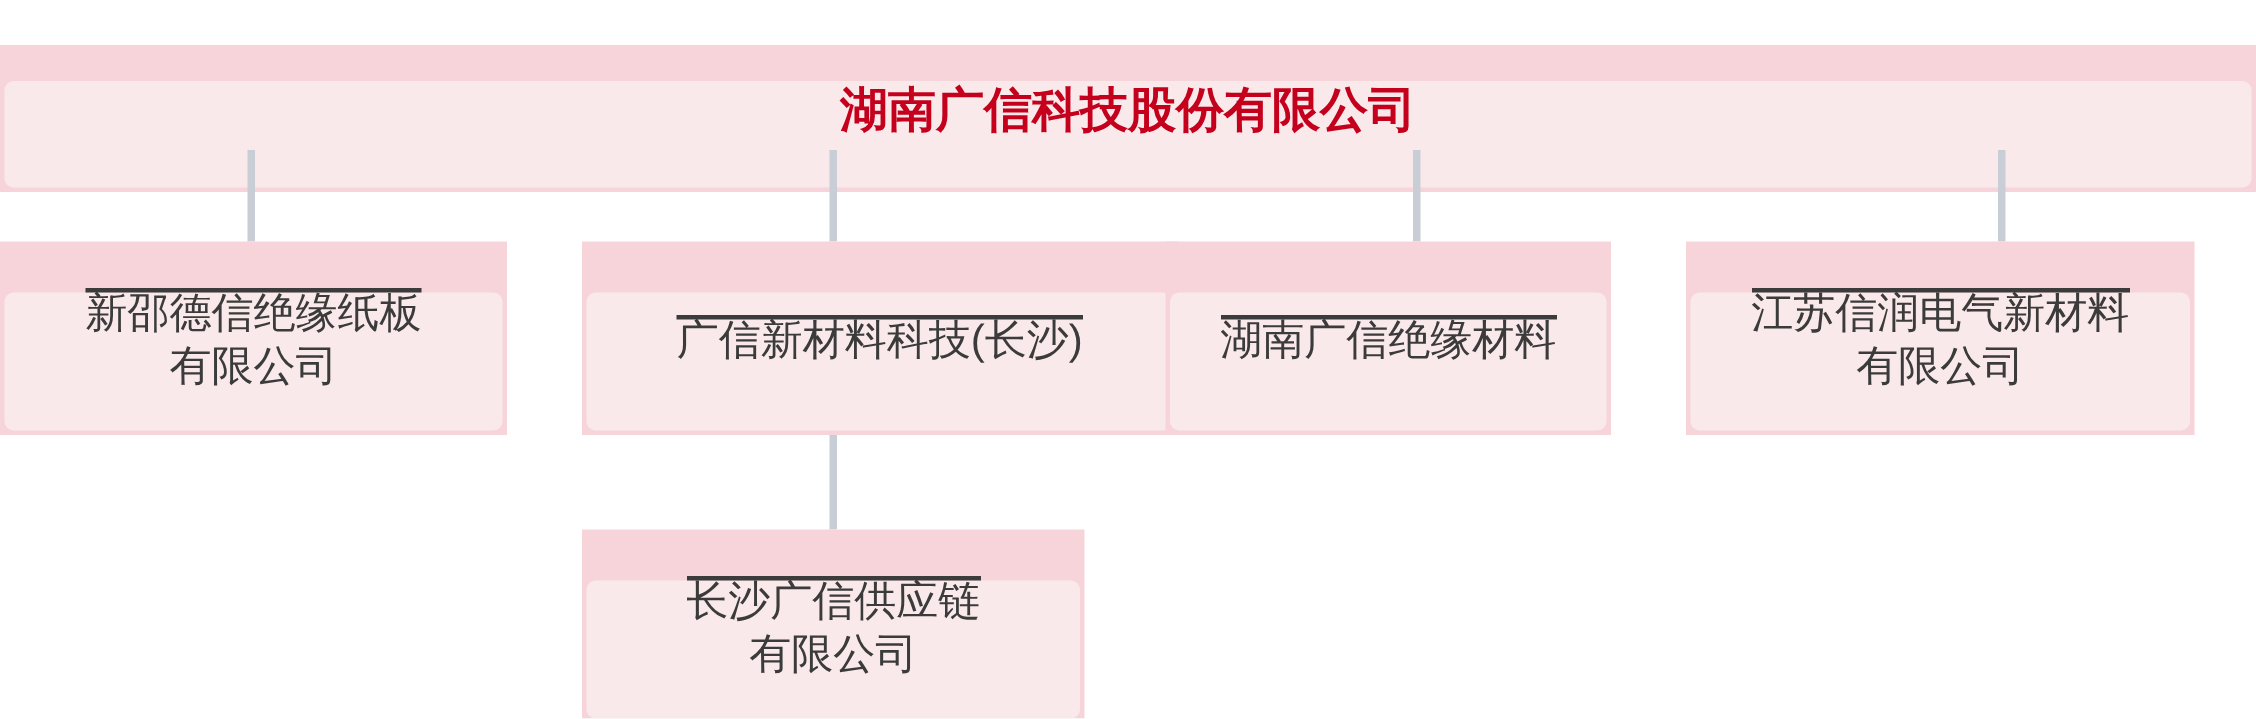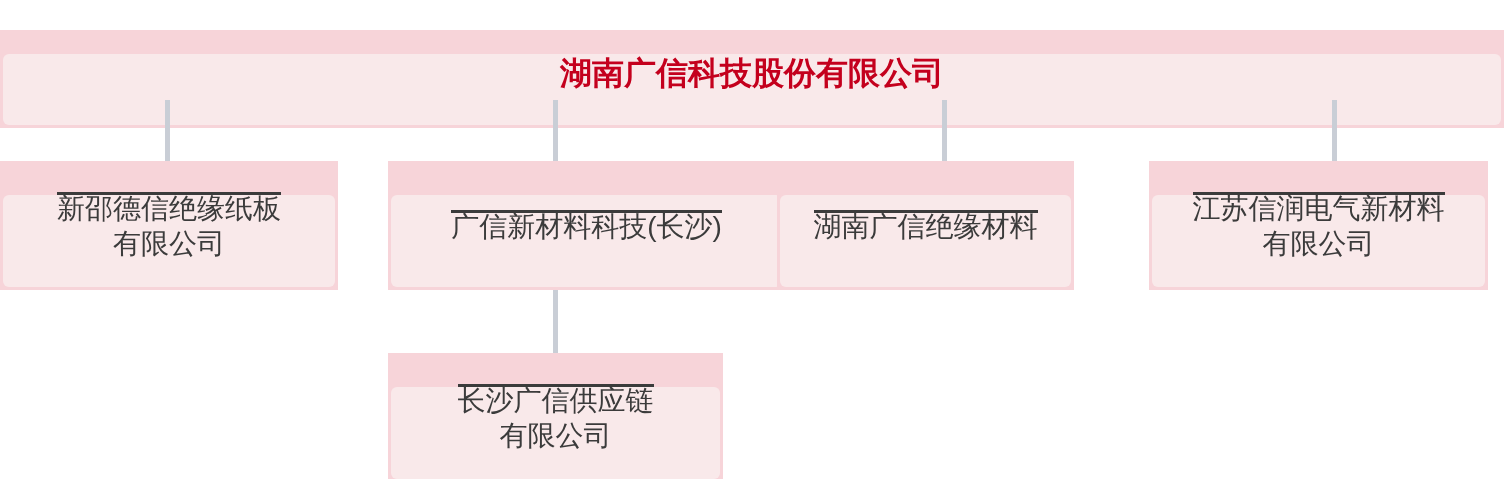--- a/index.html
+++ b/index.html
@@ -130,21 +130,21 @@
 
   <div class="node child" style="left:777px; width:297px">
     <div class="node-inner"></div>
     <div class="child-label">
       <div class="label-line">
         <span class="clip-top">湖南广信绝缘材料</span>
       </div>
     </div>
   </div>
 
-  <div class="node child" style="left:1149px; width:339px">
+  <div class="node child" style="left:1124px; width:339px">
     <div class="node-inner"></div>
     <div class="child-label">
       <div class="label-line">
         <span class="clip-top">江苏信润电气新材料</span>
       </div>
       <div class="label-line">有限公司</div>
     </div>
   </div>
 
   <div class="node child" style="left:388px; top:353px; width:335px">

